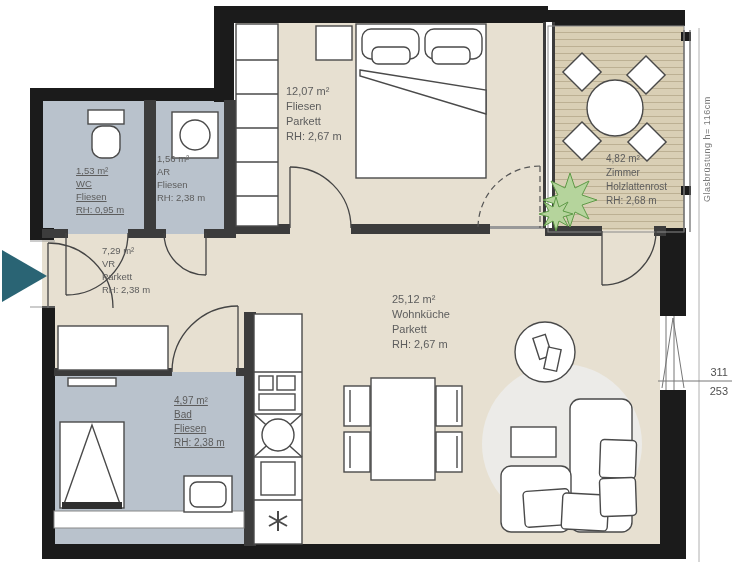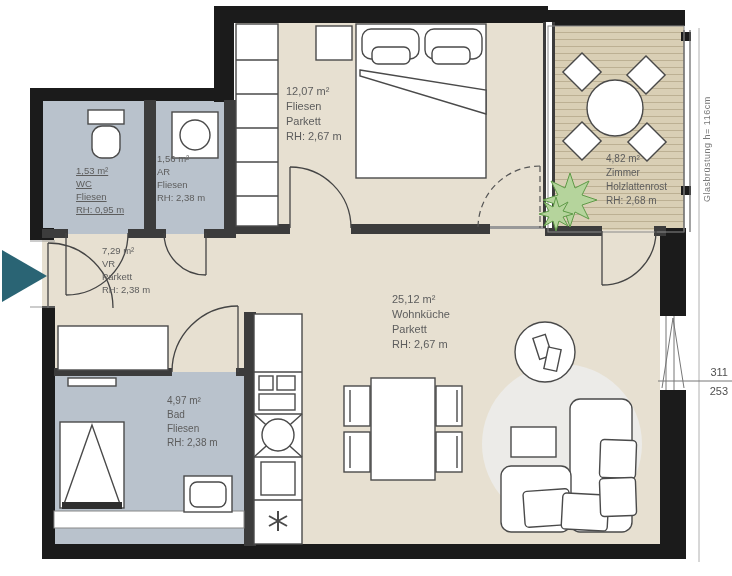--- a/index.html
+++ b/index.html
@@ -267,21 +267,21 @@
     <div>Zimmer</div>
     <div>Holzlattenrost</div>
     <div>RH: 2,68 m</div>
   </div>
   <div class="lbl lbl-lg" style="left:392px;top:292px;">
     <div>25,12 m²</div>
     <div>Wohnküche</div>
     <div>Parkett</div>
     <div>RH: 2,67 m</div>
   </div>
-  <div class="lbl lbl-md" style="left:167px;top:394px;">
+  <div class="lbl lbl-md" style="left:174px;top:394px;text-decoration:underline;">
     <div>4,97 m²</div>
     <div>Bad</div>
     <div>Fliesen</div>
     <div>RH: 2,38 m</div>
   </div>
 
   <div class="vtext" style="left:702px;top:62px;height:140px;">Glasbrüstung h= 116cm</div>
   <div class="dim" style="left:700px;top:366px;">311</div>
   <div class="dim" style="left:700px;top:385px;">253</div>
 

